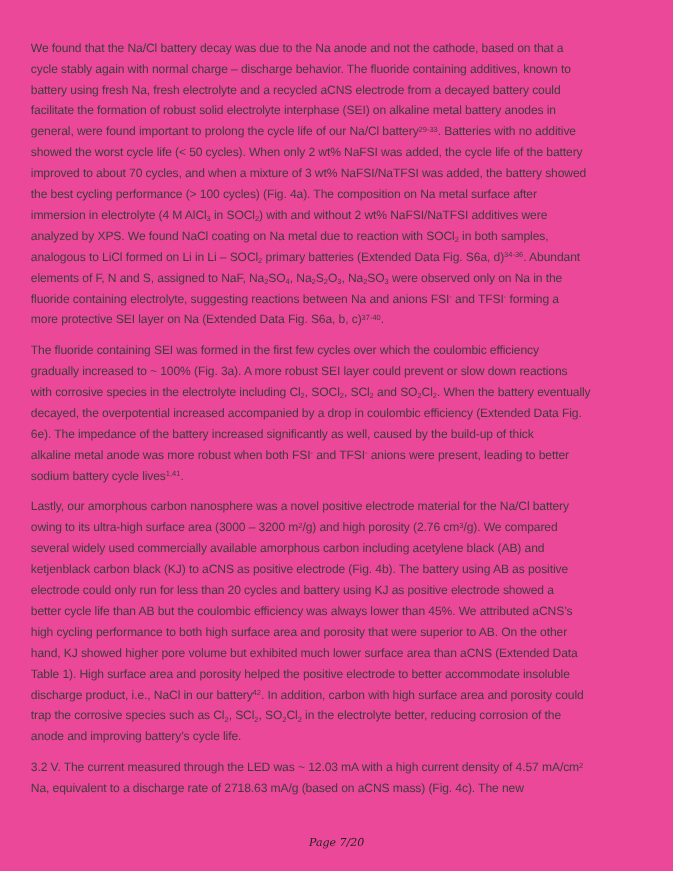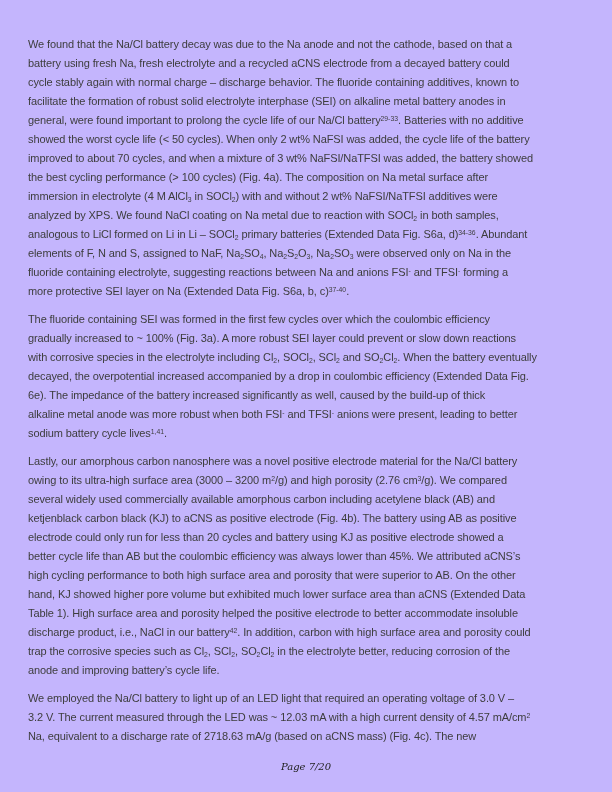--- a/index.html
+++ b/index.html
@@ -4,21 +4,21 @@
 <style>
   html, body {
     margin: 0;
     padding: 0;
     background: #ffffff;
   }
   .page {
     position: relative;
     width: 612px;
     height: 792px;
-    background: #c4b5fd;
+    background: #ec4899;
     overflow: hidden;
     font-family: "Liberation Sans", "DejaVu Sans", sans-serif;
     color: #3d3d3d;
   }
   .content {
     position: absolute;
     left: 28px;
     top: 35px;
     width: 557px;
   }
@@ -52,22 +52,22 @@
     font-style: italic;
   }
 </style>
 </head>
 <body>
 
 <div class="page">
   <div class="content" id="paragraphs">
       <div class="paragraph">
         <div class="line">We found that the Na/Cl battery decay was due to the Na anode and not the cathode, based on that a</div>
+        <div class="line">cycle stably again with normal charge – discharge behavior. The fluoride containing additives, known to</div>
         <div class="line">battery using fresh Na, fresh electrolyte and a recycled aCNS electrode from a decayed battery could</div>
-        <div class="line">cycle stably again with normal charge – discharge behavior. The fluoride containing additives, known to</div>
         <div class="line">facilitate the formation of robust solid electrolyte interphase (SEI) on alkaline metal battery anodes in</div>
         <div class="line">general, were found important to prolong the cycle life of our Na/Cl battery<sup>29-33</sup>. Batteries with no additive</div>
         <div class="line">showed the worst cycle life (&lt; 50 cycles). When only 2 wt% NaFSI was added, the cycle life of the battery</div>
         <div class="line">improved to about 70 cycles, and when a mixture of 3 wt% NaFSI/NaTFSI was added, the battery showed</div>
         <div class="line">the best cycling performance (&gt; 100 cycles) (Fig. 4a). The composition on Na metal surface after</div>
         <div class="line">immersion in electrolyte (4 M AlCl<sub>3</sub> in SOCl<sub>2</sub>) with and without 2 wt% NaFSI/NaTFSI additives were</div>
         <div class="line">analyzed by XPS. We found NaCl coating on Na metal due to reaction with SOCl<sub>2</sub> in both samples,</div>
         <div class="line">analogous to LiCl formed on Li in Li – SOCl<sub>2</sub> primary batteries (Extended Data Fig. S6a, d)<sup>34-36</sup>. Abundant</div>
         <div class="line">elements of F, N and S, assigned to NaF, Na<sub>2</sub>SO<sub>4</sub>, Na<sub>2</sub>S<sub>2</sub>O<sub>3</sub>, Na<sub>2</sub>SO<sub>3</sub> were observed only on Na in the</div>
         <div class="line">fluoride containing electrolyte, suggesting reactions between Na and anions FSI<sup>-</sup> and TFSI<sup>-</sup>  forming a</div>
@@ -90,21 +90,20 @@
         <div class="line">electrode could only run for less than 20 cycles and battery using KJ as positive electrode showed a</div>
         <div class="line">better cycle life than AB but the coulombic efficiency was always lower than 45%. We attributed aCNS’s</div>
         <div class="line">high cycling performance to both high surface area and porosity that were superior to AB. On the other</div>
         <div class="line">hand, KJ showed higher pore volume but exhibited much lower surface area than aCNS (Extended Data</div>
         <div class="line">Table 1). High surface area and porosity helped the positive electrode to better accommodate insoluble</div>
         <div class="line">discharge product, i.e., NaCl in our battery<sup>42</sup>. In addition, carbon with high surface area and porosity could</div>
         <div class="line">trap the corrosive species such as Cl<sub>2</sub>, SCl<sub>2</sub>, SO<sub>2</sub>Cl<sub>2</sub> in the electrolyte better, reducing corrosion of the</div>
         <div class="line">anode and improving battery’s cycle life.</div>
       </div>
       <div class="paragraph">
-        <div class="line">We employed the Na/Cl battery to light up of an LED light that required an operating voltage of 3.0 V –</div>
         <div class="line">3.2 V. The current measured through the LED was ~ 12.03 mA with a high current density of 4.57 mA/cm<sup>2</sup></div>
         <div class="line">Na, equivalent to a discharge rate of 2718.63 mA/g (based on aCNS mass) (Fig. 4c). The new</div>
       </div>
     </div>
   <div class="footer">
     <span>Page 7/20</span>
   </div>
 </div>
 
 </body></html>

